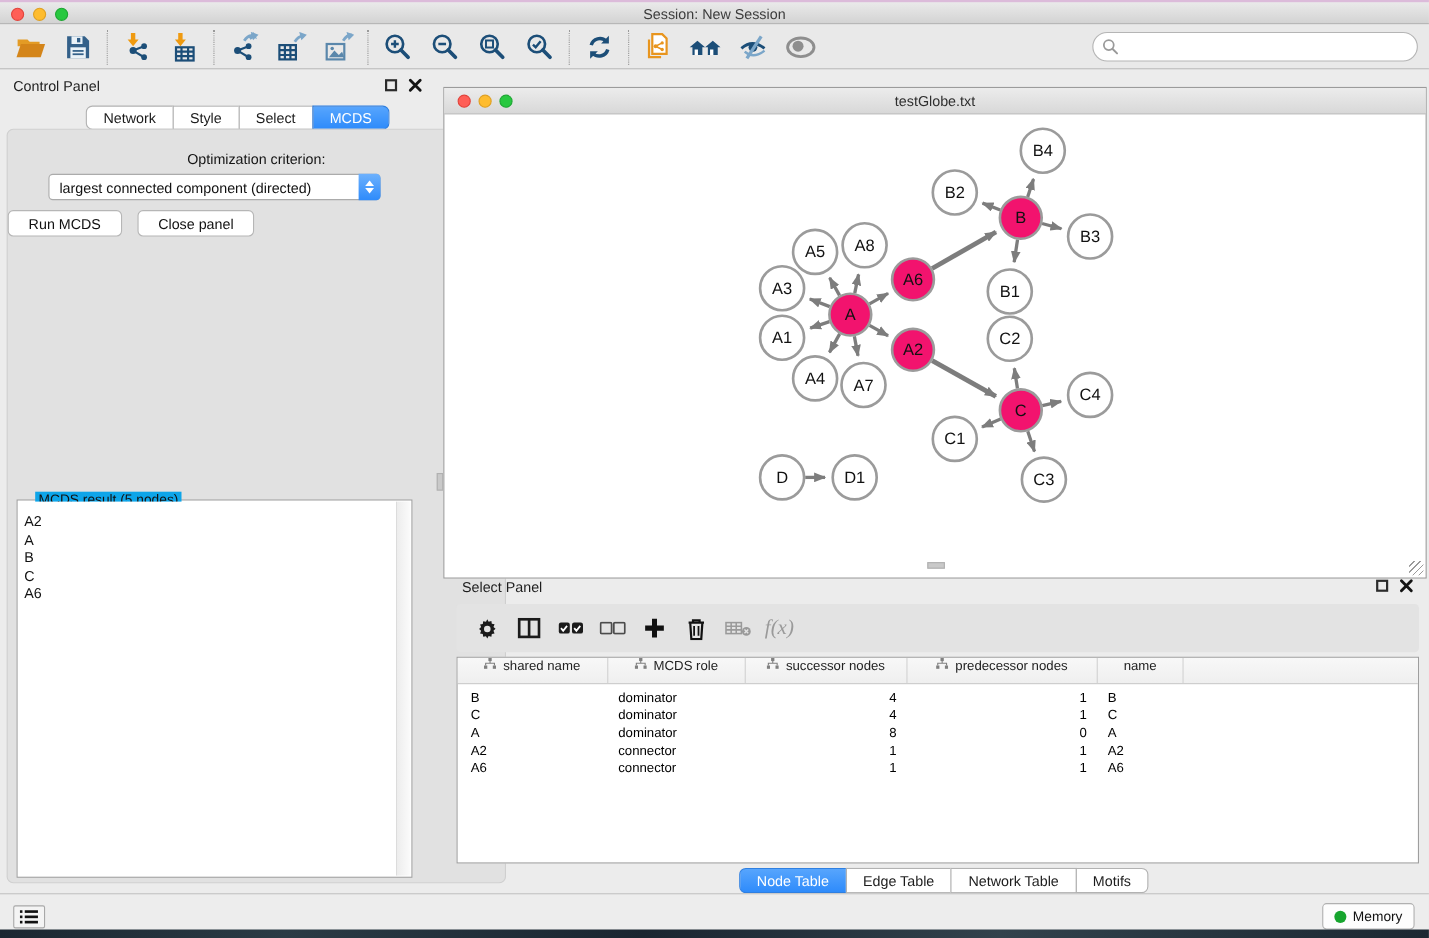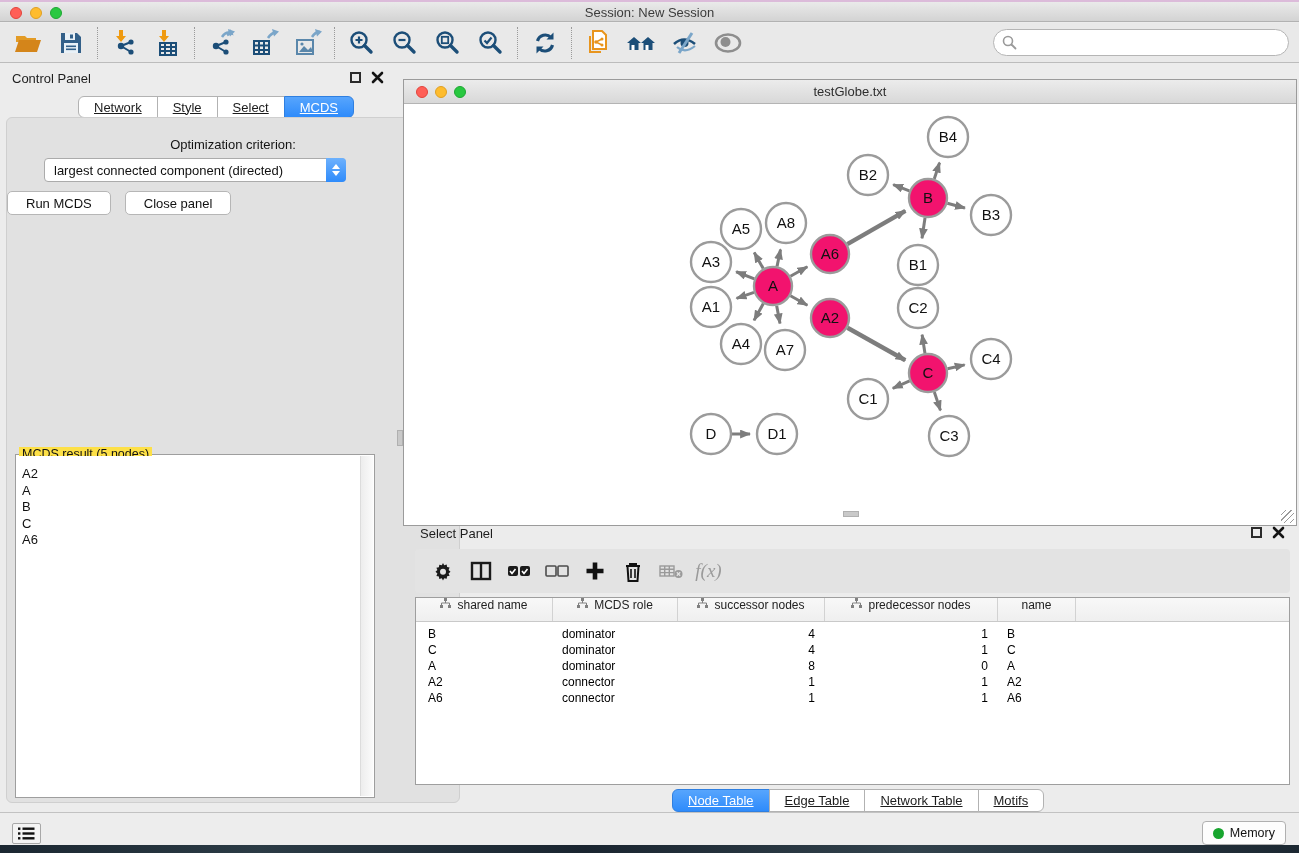--- a/index.html
+++ b/index.html
@@ -33,21 +33,21 @@
 
   
   .control-panel { position:absolute; left:0; top:64px; width:392px; height:748px; }
   .cp-title { position:absolute; left:12px; top:7px; font-size:13px; color:#1e1e1e; }
   .panel-btns { position:absolute; right:8px; top:7px; display:flex; gap:10px; align-items:center; }
   .float-box { width:11px; height:11px; border:2px solid #2b2b2b; background:transparent; }
   .close-x { width:13px; height:13px; }
   .cp-tabs { position:absolute; left:78px; top:32px; display:flex; }
   .tabseg { height:22px; background:#fff; border:1px solid #b2b2b2; font-size:13px;
     color:#1c1c1c; display:flex; align-items:center; justify-content:center;
-    padding:8px 15px; margin-left:-1px; cursor:default;text-decoration:underline; }
+    padding:8px 15px; margin-left:-1px; cursor:default; }
   .tabseg:first-child { border-radius:6px 0 0 6px; margin-left:0; }
   .tabseg:last-child { border-radius:0 6px 6px 0; }
   .tabseg.active { background:linear-gradient(#57a5fd,#2e8bfb); color:#fff; border-color:#2f7fe0; }
   .cp-card { position:absolute; left:6px; top:53px; width:454px; height:686px;
     background:#e1e1e1; border:1px solid #cfcfcf; border-radius:6px; }
   .opt-label { position:absolute; left:0; right:0; top:19px; text-align:center;
     font-size:13px; color:#141414; }
   .dropdown { position:absolute; left:37px; top:40px; width:302px; height:24px;
     background:#fff; border:1px solid #ababab; border-radius:4px; display:flex; align-items:center; }
   .dropdown .dd-text { flex:1; font-size:13px; color:#111; padding-left:9px; white-space:nowrap; }
@@ -55,21 +55,21 @@
     background:linear-gradient(#6db1fd,#2e8bfb); display:flex; flex-direction:column;
     align-items:center; justify-content:center; gap:2px; }
   .dd-stepper .tri { width:0; height:0; border-left:4px solid transparent; border-right:4px solid transparent; }
   .tri.up { border-bottom:5px solid #fff; }
   .tri.down { border-top:5px solid #fff; }
   .cp-buttons { position:absolute; left:0; right:0; top:73px; display:flex; justify-content:flex-start; gap:14px; }
   .push-btn { height:24px; background:#fff; border:1px solid #b6b6b6; border-radius:5px;
     font-size:13px; color:#111; padding:0 18px; display:flex; align-items:center; }
   .result-fieldset { position:absolute; left:8px; top:336px; width:360px; height:344px;
     border:1px solid #9e9e9e; background:#fff; }
-  .result-legend { position:absolute; left:3px; top:-8px; background:#fde047; font-size:12.5px;
+  .result-legend { position:absolute; left:16px; top:-8px; background:#0ea5e9; font-size:12.5px;
     color:#111; padding:0 3px; }
   .result-list { position:absolute; inset:1px; background:#fff; padding:10px 4px 0 5px;
     overflow:hidden; }
   .result-item { font-size:13px; color:#111; line-height:16.5px; }
   .result-scroll { position:absolute; right:1px; top:1px; bottom:1px; width:13px;
     background:linear-gradient(to right,#ededed,#fbfbfb); border-left:1px solid #dcdcdc; }
 
   
   .net-window { position:absolute; left:403px; top:63px; width:894px; height:447px;
     background:#fff; border:1px solid #9b9b9b;margin-top:16px; }

